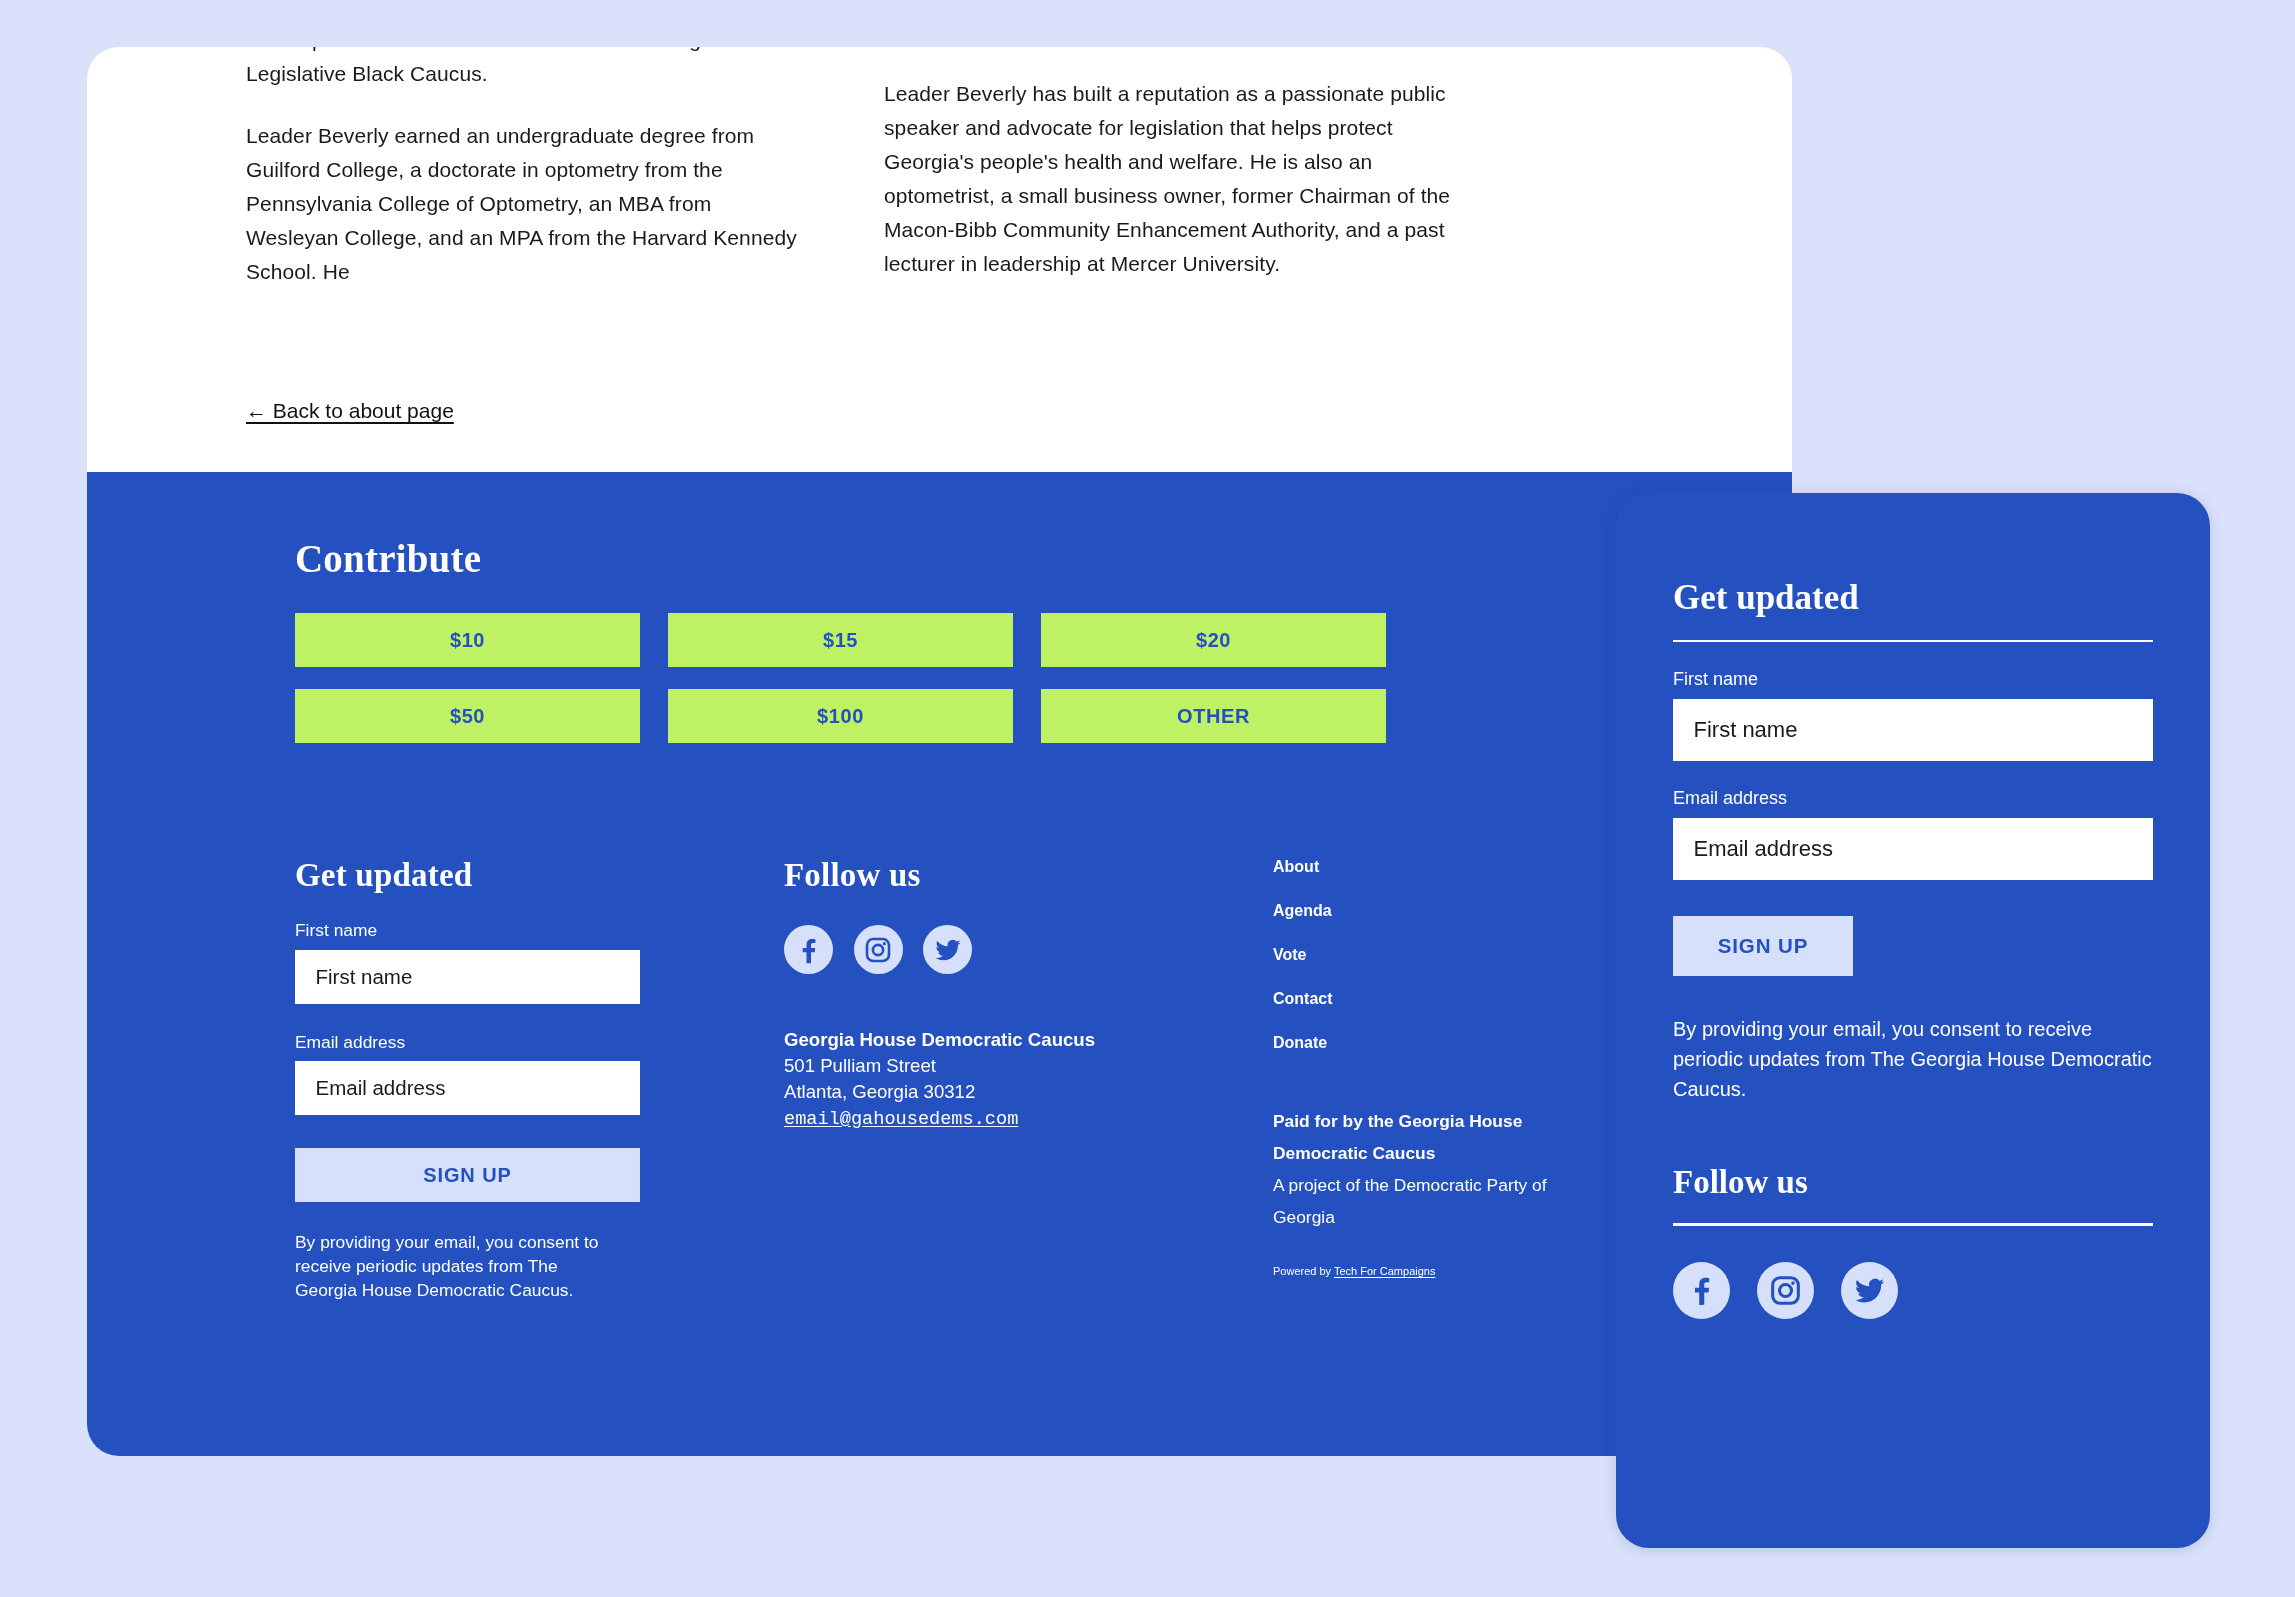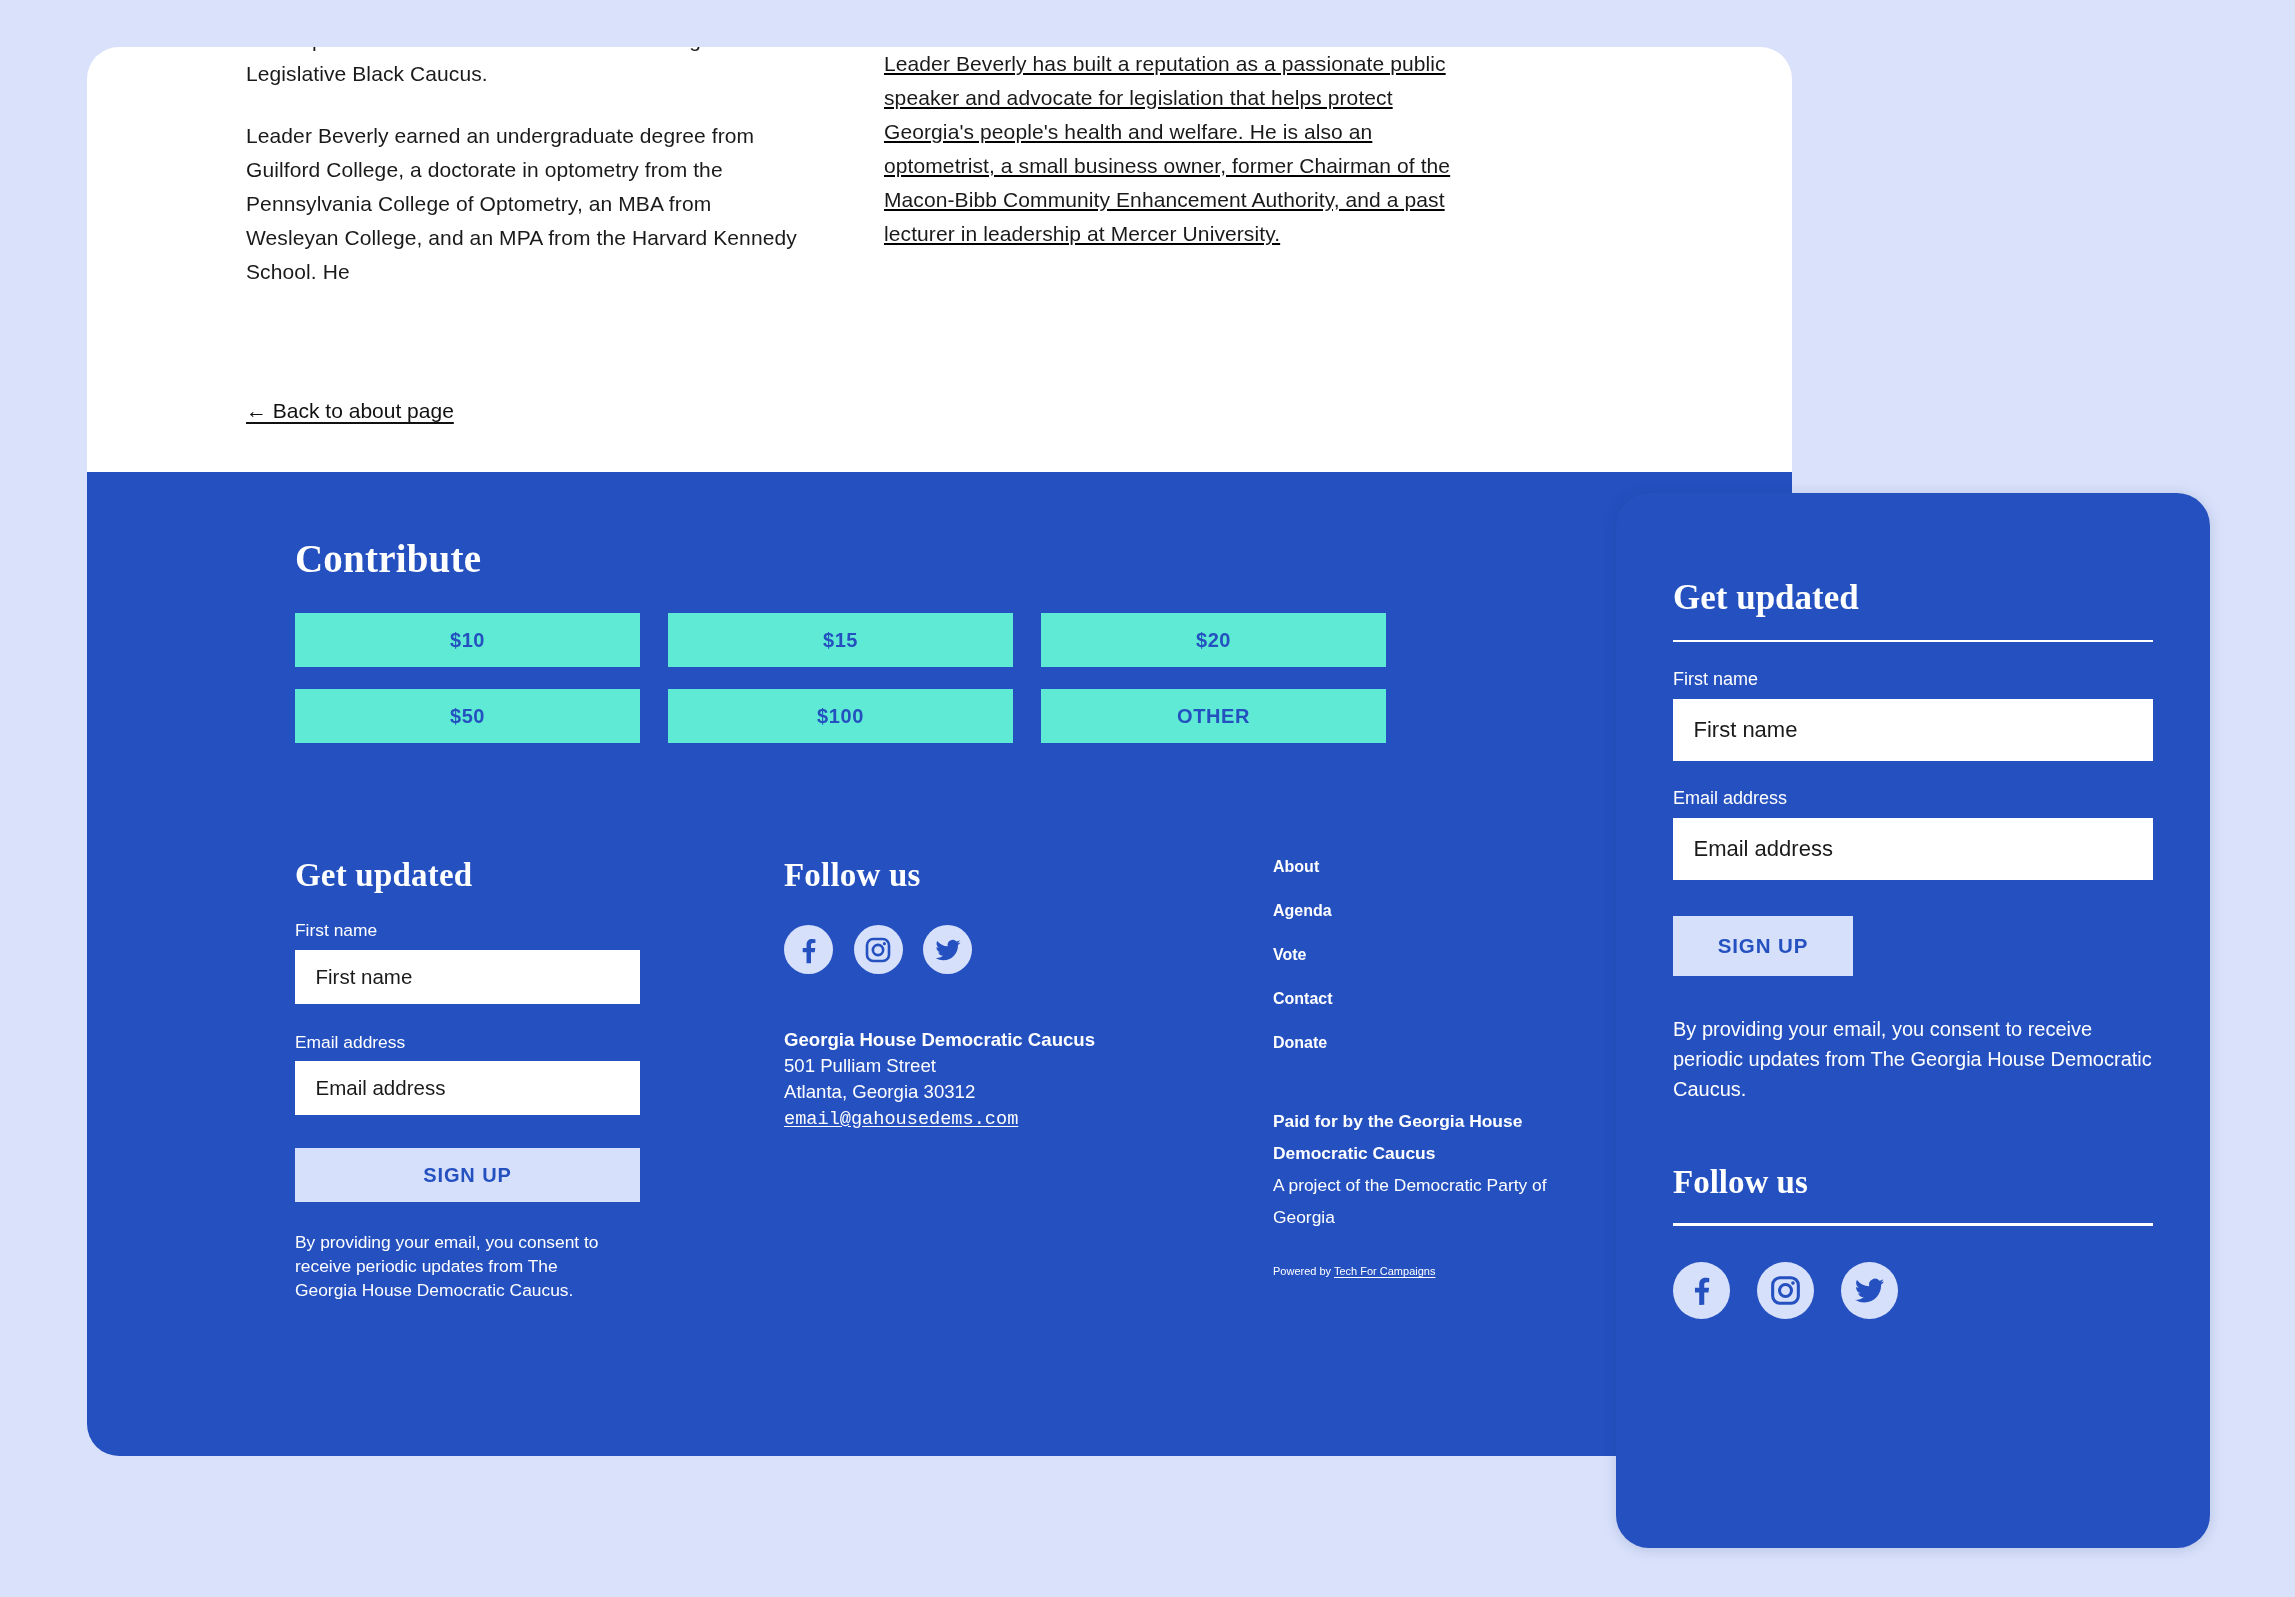--- a/index.html
+++ b/index.html
@@ -40,21 +40,21 @@
 
   .bio-col {
     width: 710px;
     padding-left: 159px;
     padding-top: 0;
   }
 
   .bio-col.right {
     width: 679px;
     padding-left: 87px;
-    text-decoration: underline;
+    padding-top: 30px;
   }
 
   .bio-para {
     font-size: 21px;
     line-height: 34px;
     color: #1a1a1a;
     max-width: 588px;
     letter-spacing: 0.1px;
   }
 
@@ -118,21 +118,21 @@
     top: 141px;
     width: 1145px;
     display: grid;
     grid-template-columns: repeat(3, 345px);
     grid-auto-rows: 54px;
     column-gap: 28px;
     row-gap: 22px;
   }
 
   .amount-btn {
-    background: #5eead4;
+    background: #bef264;
     color: #2450c0;
     border: none;
     font-family: "Liberation Sans", sans-serif;
     font-weight: bold;
     font-size: 20px;
     letter-spacing: 0.6px;
     display: flex;
     align-items: center;
     justify-content: center;
     cursor: pointer;

